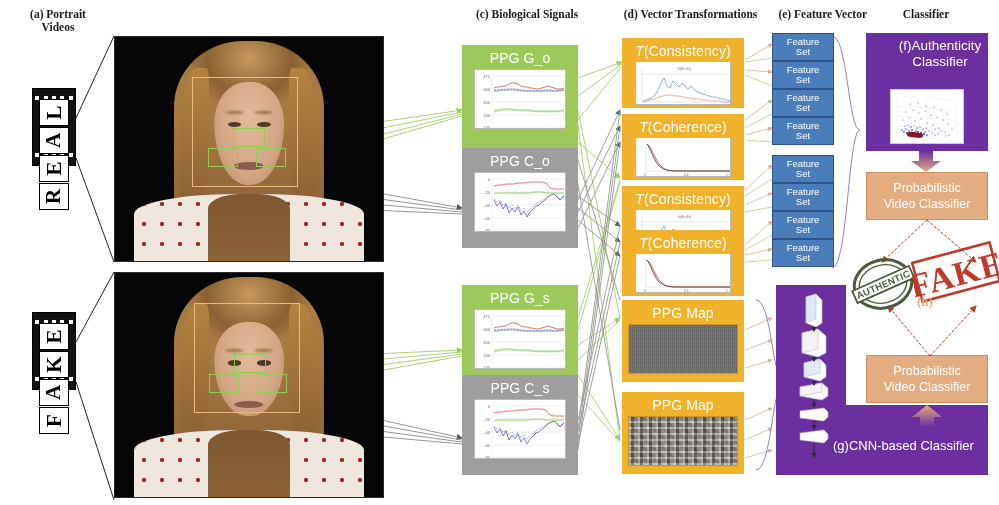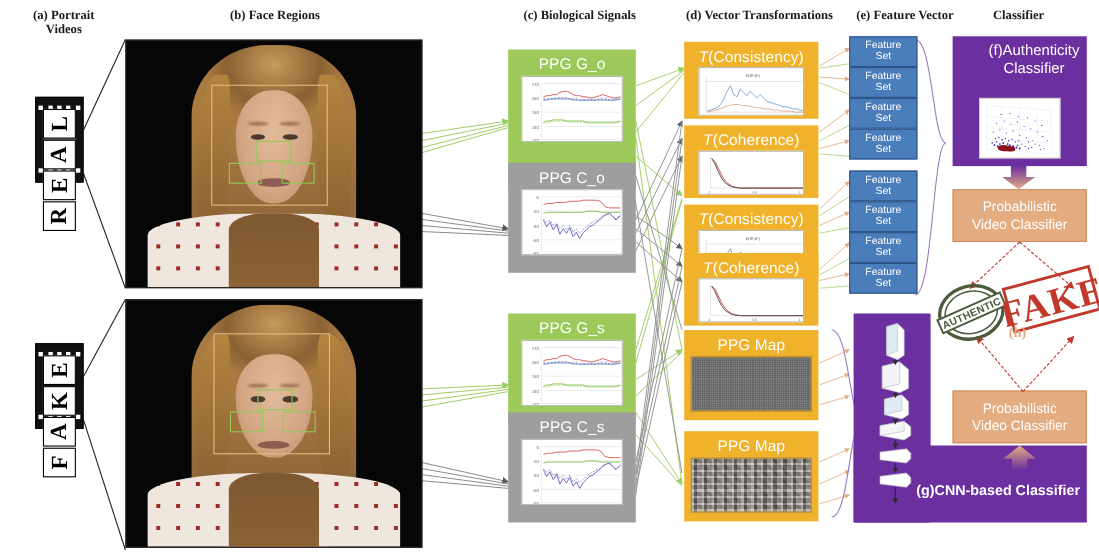--- a/index.html
+++ b/index.html
@@ -242,21 +242,20 @@
     z-index: 5;
   }
   
   .cnn-stack { position: absolute; z-index: 6; }
   .cnn-label {
     position: absolute;
     color: #ffffff;
     font-size: 13px;
     z-index: 7;
     white-space: nowrap;
-    font-weight: bold;
   }
   
   .stamp { position: absolute; z-index: 7; }
   .stamp-authentic {
     width: 72px; height: 56px;
     transform: rotate(-14deg);
   }
   .stamp-fake {
     width: 88px; height: 52px;
     transform: rotate(-9deg);
@@ -270,21 +269,20 @@
     z-index: 7;
   }
 </style>
 </head>
 <body>
 
 <div id="figure">
 
   <div class="col-header" style="left:12px; top:8px; width:92px;">(a) Portrait
 Videos</div>
-  <div class="col-header" style="left:170px; top:8px; width:160px;">(b) Face Regions</div>
   <div class="col-header" style="left:452px; top:8px; width:150px;text-align:center;">(c) Biological Signals</div>
   <div class="col-header" style="left:603px; top:8px; width:175px;">(d) Vector Transformations</div>
   <div class="col-header" style="left:757px; top:8px; width:110px;text-align:right;">(e) Feature Vector</div>
   <div class="col-header" style="left:866px; top:8px; width:120px;">Classifier</div>
 
   <svg id="edges" viewBox="0 0 999 505">
     <defs>
       <marker id="ah-green" markerWidth="7" markerHeight="7" refX="6" refY="3.5" orient="auto">
         <polygon points="0,0 7,3.5 0,7" fill="#8FCB55"></polygon>
       </marker>

